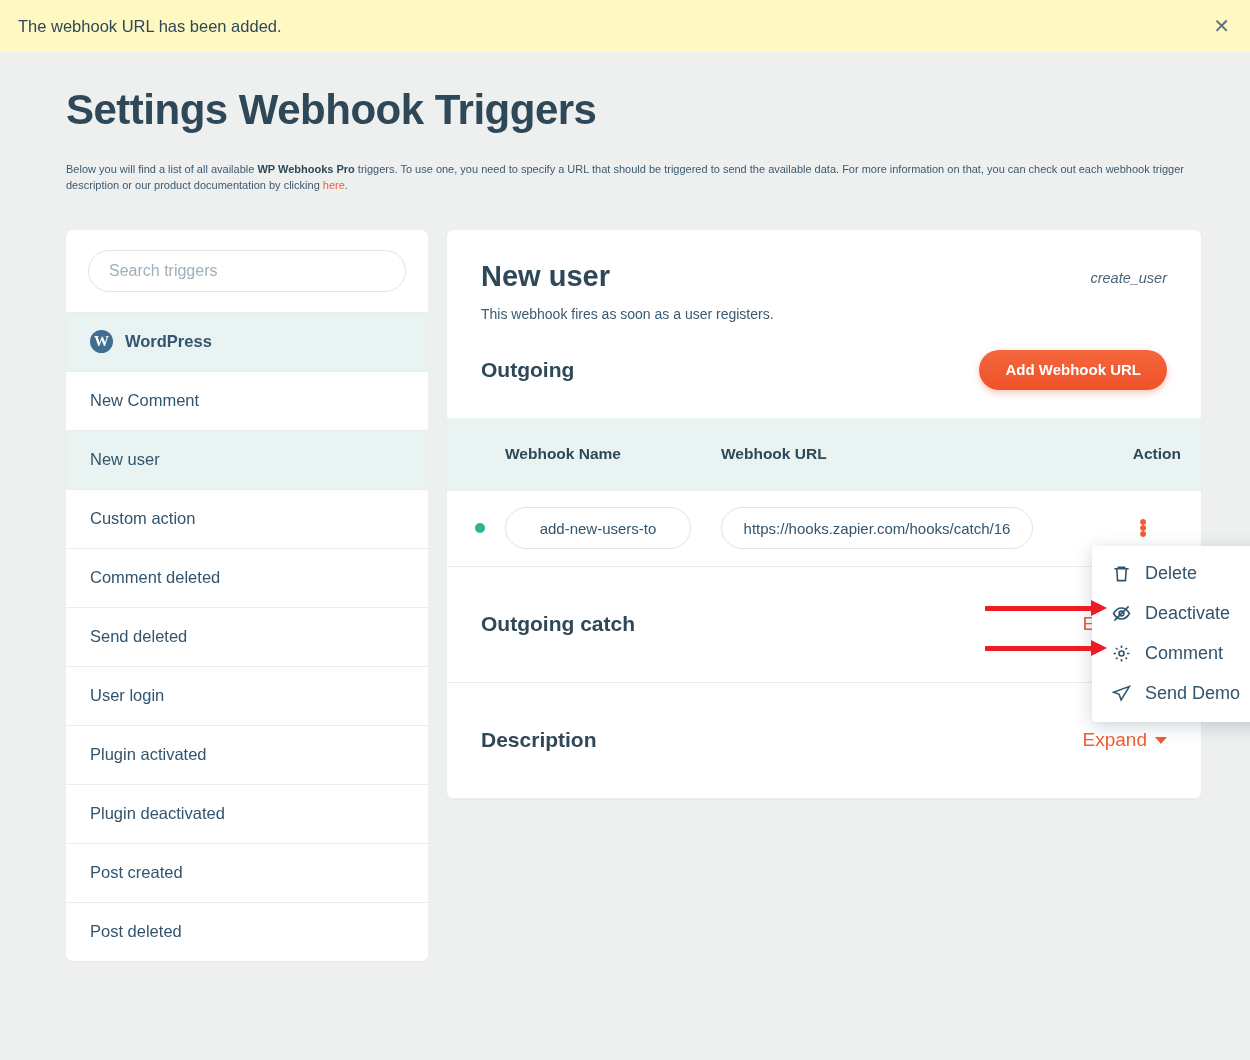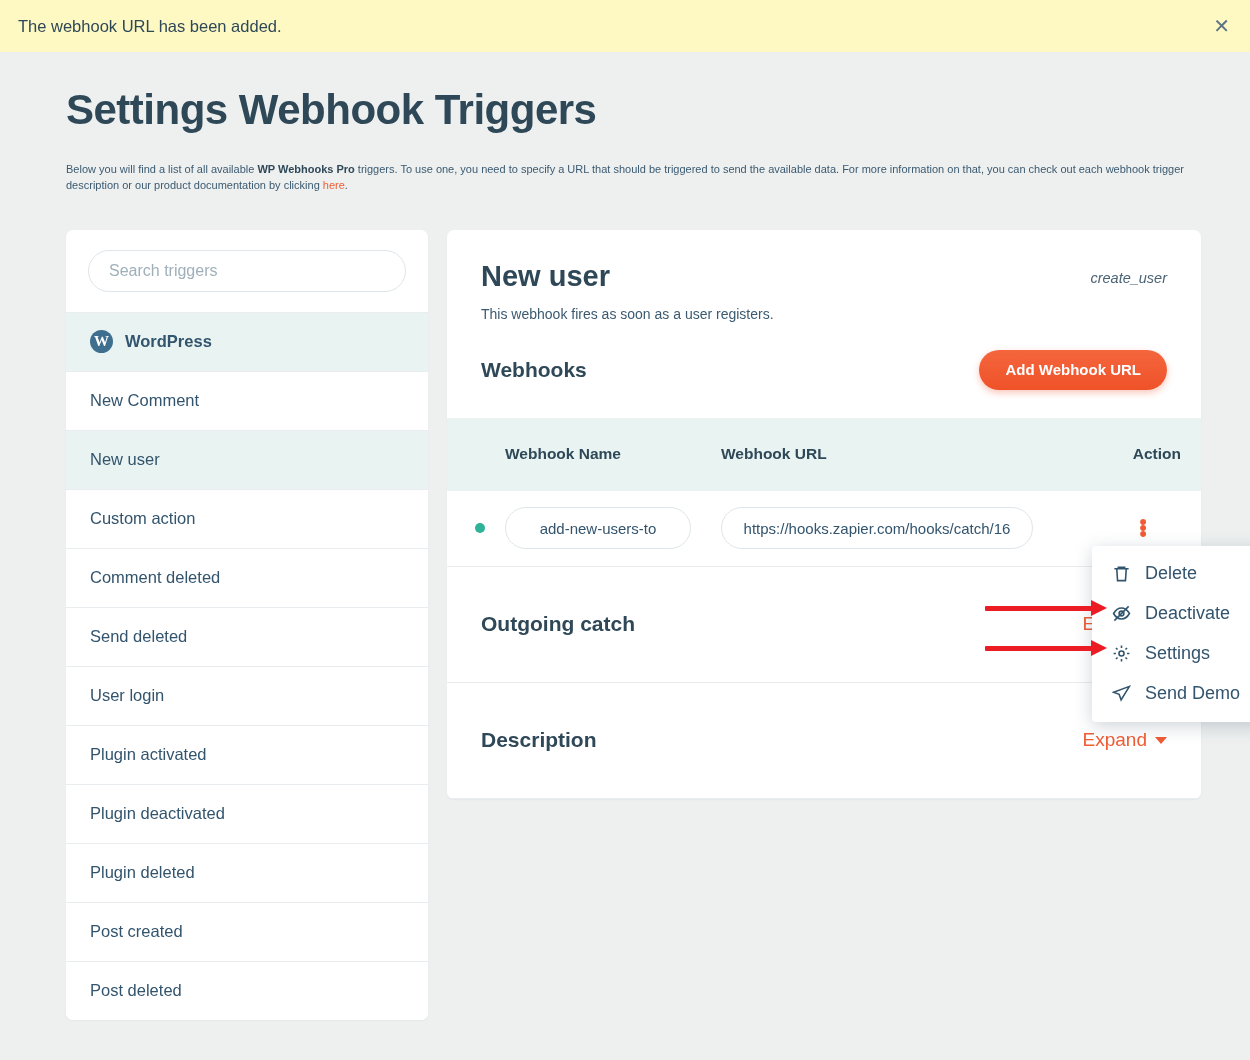--- a/index.html
+++ b/index.html
@@ -352,38 +352,35 @@
       <div class="side-item">
         <span>User login</span>
       </div>
       <div class="side-item">
         <span>Plugin activated</span>
       </div>
       <div class="side-item">
         <span>Plugin deactivated</span>
       </div>
       <div class="side-item">
-        <span>Plugin deleted</span>
-      </div>
-      <div class="side-item">
         <span>Post created</span>
       </div>
       <div class="side-item">
         <span>Post deleted</span>
       </div>
     </div>
 
     <div class="main">
       <div class="main-head">
         <div class="trigger-title">New user</div>
         <div class="trigger-slug">create_user</div>
         <div class="trigger-desc">This webhook fires as soon as a user registers.</div>
 
         <div class="templates-row">
-          <div class="templates-label">Webhooks</div>
+          <div class="templates-label">Outgoing</div>
           <button class="btn-primary">Add Webhook URL</button>
         </div>
       </div>
 
       <div class="tbl-head">
         <div class="c-dot"></div>
         <div class="c-name">Webhook Name</div>
         <div class="c-url">Webhook URL</div>
         <div class="c-act">Action</div>
       </div>
@@ -436,21 +433,21 @@
             <circle cx="12" cy="12" r="3"></circle>
             <path d="M3 21L21 3"></path>
           </svg>
           <span>Deactivate</span>
         </div>
         <div class="ctx-item">
           <svg width="19" height="19" viewBox="0 0 24 24" fill="none" stroke="#32546d" stroke-width="2">
             <circle cx="12" cy="12" r="3.2"></circle>
             <path d="M12 2v3M12 19v3M2 12h3M19 12h3M5 5l2 2M17 17l2 2M19 5l-2 2M7 17l-2 2"></path>
           </svg>
-          <span>Settings</span>
+          <span>Comment</span>
         </div>
         <div class="ctx-item">
           <svg width="19" height="19" viewBox="0 0 24 24" fill="none" stroke="#32546d" stroke-width="2">
             <path d="M22 3L2 10.5l7 2.5 2.5 7L22 3z"></path>
           </svg>
           <span>Send Demo</span>
         </div>
       </div>
 
       <div class="arrow" style="left:538px; top:372px; width:122px;">

